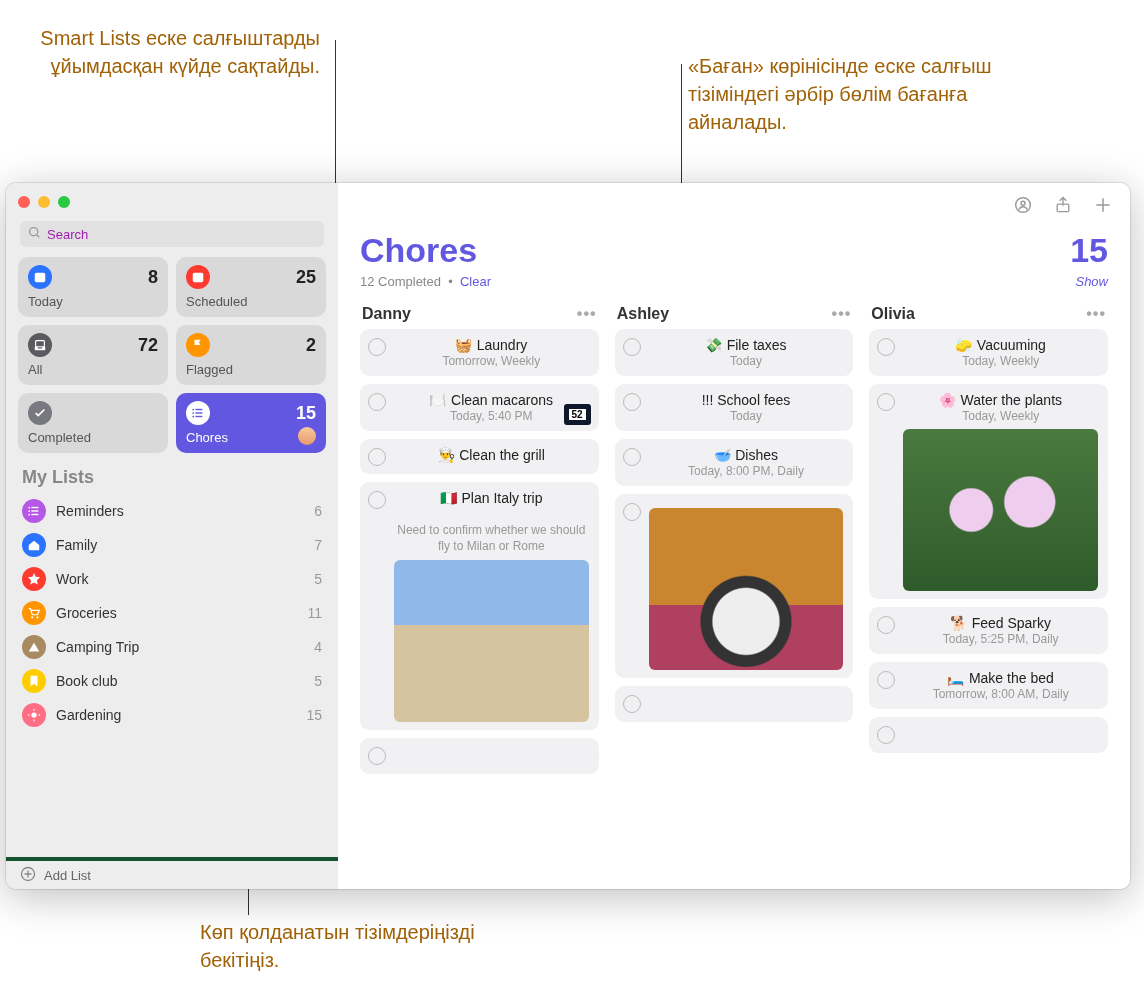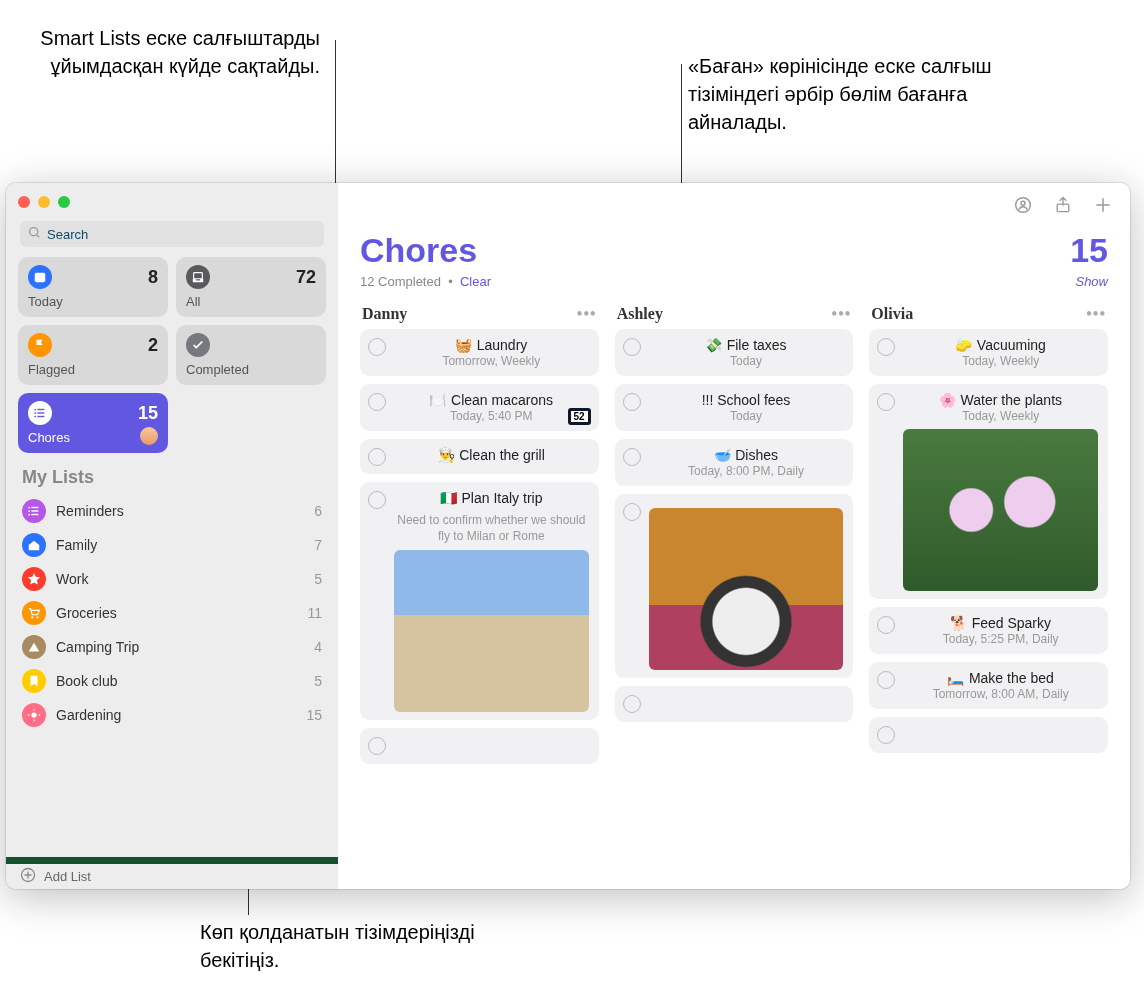--- a/index.html
+++ b/index.html
@@ -1,72 +1,72 @@
 <!DOCTYPE html>
 <html><head>
 <meta charset="utf-8">
 <style>
 * { box-sizing: border-box; margin: 0; padding: 0; }
 body { font-family: -apple-system, BlinkMacSystemFont, "Helvetica Neue", sans-serif; background: #fff; width: 1144px; height: 998px; position: relative; }
 
-.callout { position: absolute; font-size: 20px; line-height: 1.4; color: #000000; }
+.callout { position: absolute; font-size: 20px; line-height: 1.4; color: #a16207; }
 .callout-line { position: absolute; background: #333; }
 
 .window { position: absolute; left: 6px; top: 183px; width: 1124px; height: 706px; border-radius: 10px; overflow: hidden; background: #fff; box-shadow: 0 8px 40px rgba(0,0,0,0.25), 0 0 0 1px rgba(0,0,0,0.1); display: flex; }
 
 .sidebar { width: 332px; background: #ededee; display: flex; flex-direction: column; }
 .sidebar .titlebar { height: 38px; display: flex; align-items: center; padding: 0 12px; gap: 8px; }
 .traffic { width: 12px; height: 12px; border-radius: 50%; }
 .tr-red { background: #ff5f57; } .tr-yellow { background: #febc2e; } .tr-green { background: #28c840; }
 
-.searchbox { margin: 0 14px 10px; height: 26px; background: #e1e1e2; border-radius: 6px; display: flex; align-items: center; padding: 0 8px; color: #0c4a6e; font-size: 13px; gap: 6px; }
+.searchbox { margin: 0 14px 10px; height: 26px; background: #e1e1e2; border-radius: 6px; display: flex; align-items: center; padding: 0 8px; color: #a21caf; font-size: 13px; gap: 6px; }
 
 .smart-grid { display: grid; grid-template-columns: 1fr 1fr; gap: 8px; padding: 0 12px; }
 .smart-tile { background: #d9d9da; border-radius: 10px; padding: 8px 10px; height: 60px; display: flex; flex-direction: column; justify-content: space-between; position: relative; }
 .smart-tile.active { background: #6257e0; color: #fff; }
 .smart-tile .row1 { display: flex; justify-content: space-between; align-items: center; }
 .smart-icon { width: 24px; height: 24px; border-radius: 50%; display: flex; align-items: center; justify-content: center; color: #fff; }
 .smart-count { font-size: 18px; font-weight: 700; color: #222; }
 .smart-tile.active .smart-count { color: #fff; }
 .smart-label { font-size: 13px; font-weight: 500; color: #555; }
 .smart-tile.active .smart-label { color: #fff; }
 .avatar-mini { width: 18px; height: 18px; border-radius: 50%; background: linear-gradient(#f7c99b, #e89a6a); position: absolute; right: 10px; bottom: 8px; }
 
 .list-section { padding: 14px 16px 6px; font-size: 18px; color: #888; font-weight: 600; }
 .my-lists { flex: 1; overflow: hidden; }
 .list-item { display: flex; align-items: center; padding: 5px 16px; gap: 10px; }
 .list-icon { width: 24px; height: 24px; border-radius: 50%; display: flex; align-items: center; justify-content: center; color: #fff; flex-shrink: 0; }
 .list-label { flex: 1; font-size: 14px; color: #333; }
 .list-count { font-size: 14px; color: #999; }
 
-.add-list { height: 32px; border-top: 7px solid #14532d; display: flex; align-items: center; padding: 0 14px; gap: 8px; font-size: 13px; color: #666; }
+.add-list { height: 32px; border-top: 4px solid #14532d; display: flex; align-items: center; padding: 0 14px; gap: 8px; font-size: 13px; color: #666; }
 
 .main { flex: 1; background: #fff; display: flex; flex-direction: column; overflow: hidden; }
 .toolbar { height: 44px; display: flex; justify-content: flex-end; align-items: center; gap: 18px; padding: 0 16px; color: #888; }
 .tbtn { width: 22px; height: 22px; display: flex; align-items: center; justify-content: center; }
 
 .header { padding: 4px 22px 10px; }
 .header h1 { font-size: 34px; font-weight: 700; color: #6257e0; display: inline-block; }
 .header .bigcount { float: right; font-size: 34px; font-weight: 600; color: #6257e0; }
 .header .sub { margin-top: 4px; font-size: 13px; color: #888; display: flex; justify-content: space-between; }
 .header .sub .clear { color: #6257e0; }
 .header .sub .show { color: #6257e0; font-style: italic; }
 
 .columns { flex: 1; display: flex; gap: 16px; padding: 0 22px 10px; overflow: hidden; }
 .col { flex: 1; min-width: 0; }
-.col-head { display: flex; justify-content: space-between; align-items: center; padding: 6px 2px; font-size: 16px; font-weight: 700; color: #333; font-family: Liberation Serif, serif; }
+.col-head { display: flex; justify-content: space-between; align-items: center; padding: 6px 2px; font-size: 16px; font-weight: 700; color: #333; }
 .col-more { color: #aaa; font-size: 16px; letter-spacing: 1px; }
 .cards { display: flex; flex-direction: column; gap: 8px; text-align: center; }
 .card { background: #f1f1f3; border-radius: 9px; padding: 8px 10px 8px 8px; display: flex; gap: 8px; position: relative; }
 .card .circle { width: 18px; height: 18px; border: 1.5px solid #bbb; border-radius: 50%; flex-shrink: 0; margin-top: 1px; }
 .card .body { flex: 1; min-width: 0; }
 .card .title { font-size: 14px; color: #222; }
 .card .meta { font-size: 12px; color: #999; margin-top: 1px; }
-.card .note { font-size: 12px; color: #999; margin-top: 7px; line-height: 1.3; }
-.card .badge { position: absolute; right: 8px; bottom: 6px; background: #fff; border: 3px solid #0f172a; border-radius: 3px; font-size: 10px; padding: 0 3px; font-weight: 600; }
+.card .note { font-size: 12px; color: #999; margin-top: 17px; line-height: 1.3; }
+.card .badge { position: absolute; right: 8px; bottom: 6px; background: #fff; border: 5px solid #0f172a; border-radius: 3px; font-size: 10px; padding: 0 3px; font-weight: 600; }
 .card img, .card .imgph { width: 100%; border-radius: 6px; margin-top: 6px; }
 .imgph { aspect-ratio: 1.2; background: linear-gradient(180deg,#8fb9e8 40%,#d6c3a0 40%); }
 .imgph.dog { background: radial-gradient(circle at 50% 70%, #eee 22%, #333 23%, #333 30%, transparent 31%), linear-gradient(180deg,#c9862f 60%,#b04060 60%); }
 .imgph.flower { background: radial-gradient(circle at 35% 50%, #eecdee 14%, transparent 15%), radial-gradient(circle at 65% 45%, #eecdee 16%, transparent 17%), linear-gradient(180deg,#4a7a3f,#2f5a2a); }
 .card.empty { min-height: 36px; }
 </style>
 </head>
 <body>
 
 <div class="callout" style="left:40px; top:24px; width:280px; text-align:right;">Smart Lists еске салғыштарды ұйымдасқан күйде сақтайды.</div>
@@ -106,20 +106,31 @@
                 <rect x="2" y="3" width="12" height="11" rx="2" fill="#fff"></rect>
                 <rect x="2" y="3" width="12" height="3" rx="1.5" fill="currentColor" opacity="0.01"></rect>
               </svg>
             </div>
             <span class="smart-count">8</span>
           </div>
           <div class="smart-label">Today</div>
         </div>
         <div class="smart-tile">
           <div class="row1">
+            <div class="smart-icon" style="background:#ff3b30;color:#fff">
+              <svg width="14" height="14" viewBox="0 0 16 16">
+                <rect x="2" y="3" width="12" height="11" rx="2" fill="#fff"></rect>
+              </svg>
+            </div>
+            <span class="smart-count">25</span>
+          </div>
+          <div class="smart-label">Scheduled</div>
+        </div>
+        <div class="smart-tile">
+          <div class="row1">
             <div class="smart-icon" style="background:#5a5a5e;color:#fff">
               <svg width="14" height="14" viewBox="0 0 16 16">
                 <path d="M2 10h3l1 2h4l1-2h3v3a1 1 0 01-1 1H3a1 1 0 01-1-1v-3z" fill="#fff"></path>
                 <rect x="3" y="3" width="10" height="7" rx="1" fill="none" stroke="#fff" stroke-width="1.3"></rect>
               </svg>
             </div>
             <span class="smart-count">72</span>
           </div>
           <div class="smart-label">All</div>
         </div>

